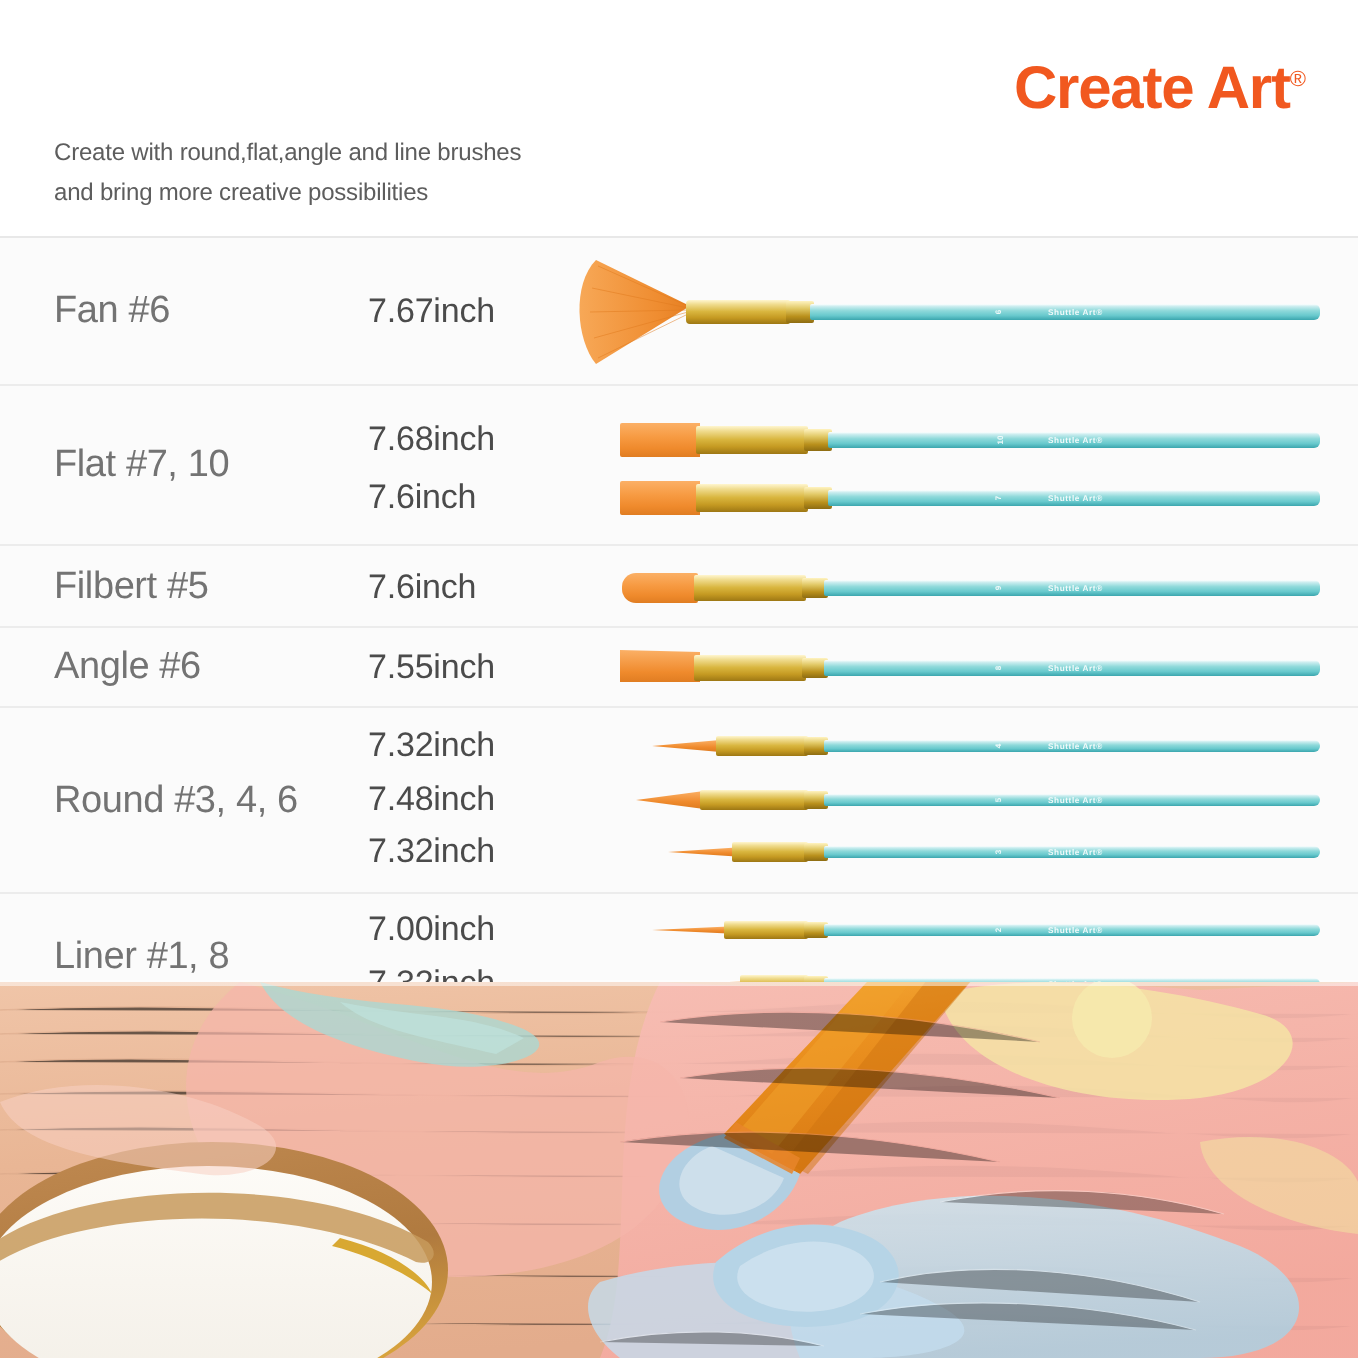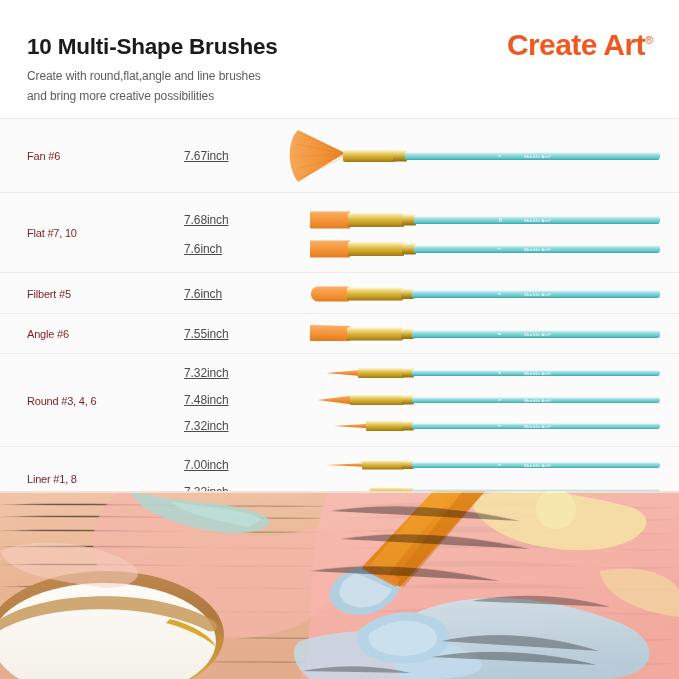--- a/index.html
+++ b/index.html
@@ -70,34 +70,33 @@
     position: absolute;
     left: 0;
     width: 679px;
     border-top: 1px solid #ececec;
     box-sizing: border-box;
   }
   .row.first { border-top: 1px solid #e8e8e8; }
   .row-name {
     position: absolute;
     left: 27px;
-    font-size: 11px;
-    color: #7f1d1d;
+    font-size: 19px;
+    color: #737373;
     letter-spacing: -0.2px;
     white-space: nowrap;
     transform: translateY(-50%);
   }
   .size {
     position: absolute;
-    font-size: 12px;
+    font-size: 17px;
     color: #4b4b4b;
     letter-spacing: -0.1px;
     white-space: nowrap;
     transform: translateY(-50%);
-    text-decoration: underline;
   }
 
   
   .brush {
     position: absolute;
     transform: translateY(-50%);
     height: 26px;
   }
   .handle {
     position: absolute;
@@ -163,21 +162,20 @@
     background: #f3c3b0;
   }
   .photo svg { display: block; }
 </style>
 </head>
 <body>
 
 <div class="page">
 
   <div class="header">
-    <div class="title">10 Multi-Shape Brushes</div>
     <div class="subtitle">Create with round,flat,angle and line brushes
 and bring more creative possibilities</div>
     <div class="logo"><span>Create Art</span><span class="reg">®</span></div>
   </div>
 
   <div class="table" id="table">
       <div class="row first" style="top: 0px; height: 74px;">
         <div class="row-name" style="top: 37px;">Fan #6</div>
         <div class="size" style="left: 184px; top: 37px;">7.67inch</div>
         <div class="brush" style="left: 0px; width: 679px; top: 37px;">

